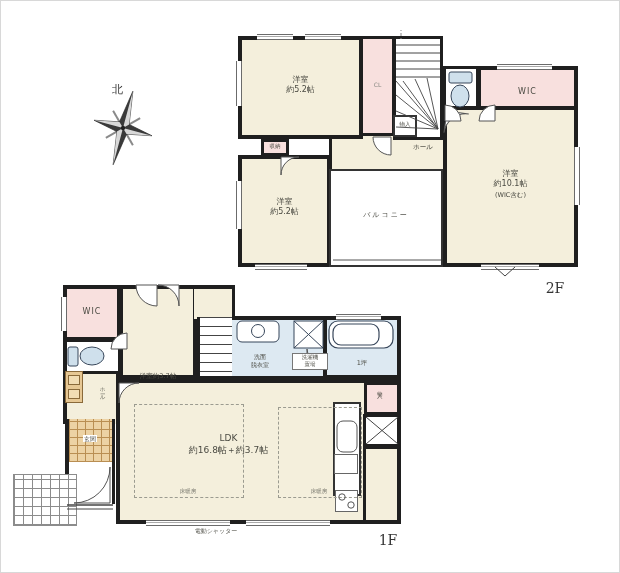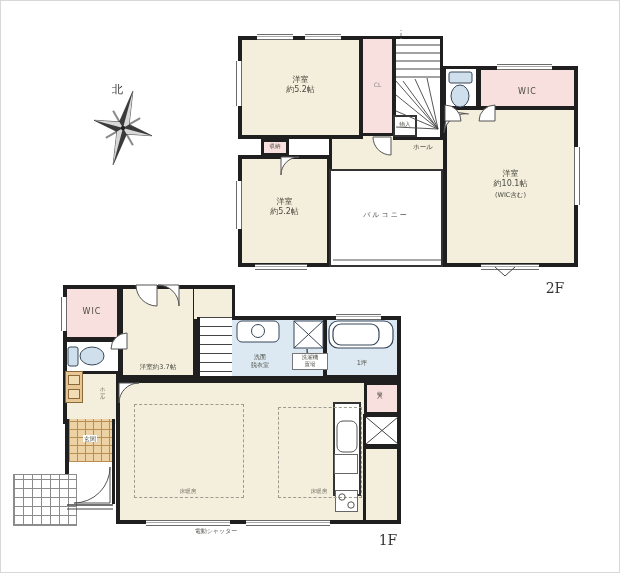--- a/index.html
+++ b/index.html
@@ -211,34 +211,38 @@
         <path d="M113 70 L113 86 A 16 16 0 0 1 97 70 Z" transform="rotate(90 113 78)"></path>
         <path d="M317 78 L317 94 A 16 16 0 0 0 301 78 Z" transform="rotate(180 309 86)"></path>
         <path d="M104 196 L104 232 A 36 36 0 0 0 68 196 Z" transform="rotate(90 86 214)"></path>
       </g>
 
       <line x1="61" y1="234" x2="107" y2="234" stroke="#444" stroke-width="1.5"></line>
       <line x1="61" y1="238" x2="107" y2="238" stroke="#444" stroke-width="1"></line>
     </svg>
 
     <div class="lbl f8" style="left:57px;top:36px;width:58px;letter-spacing:1px;">WIC</div>
-    <div class="lbl f65" style="left:113px;top:92px;width:78px;">
+    <div class="lbl f65" style="left:113px;top:101px;width:78px;">
       <span>洋室</span><span>約3.7帖</span>
     </div>
     <div class="lbl f55 vtext" style="left:93px;top:112px;color:#6a6a60;">ホール</div>
     <div class="lbl f6" style="left:59px;top:164px;width:50px;"><span style="background:#fff;padding:0 1px;">玄関</span></div>
     <div class="lbl f6" style="left:228px;top:82px;width:52px;">
       <span>洗面</span><br>
       <span>脱衣室</span>
     </div>
     <div class="lbl f55" style="left:286px;top:82px;width:34px;border:1px solid #777;background:#fff;line-height:1.35;">
       <span>洗濯機</span><br>
       <span>置場</span>
     </div>
     <div class="lbl f65" style="left:317px;top:88px;width:78px;">1坪</div>
     <div class="lbl f55 vtext" style="left:370px;top:116px;">物入</div>
+    <div class="lbl f9" style="left:140px;top:162px;width:165px;">
+      <span>LDK</span><br>
+      <span>約16.8帖＋約3.7帖</span>
+    </div>
     <div class="lbl f55" style="left:152px;top:217px;width:60px;color:#77776d;">床暖房</div>
     <div class="lbl f55" style="left:283px;top:217px;width:60px;color:#77776d;">床暖房</div>
     <div class="lbl f6" style="left:160px;top:256px;width:100px;color:#55554d;">電動シャッター</div>
     <div class="lbl serif" style="left:360px;top:260px;width:44px;font-size:14px;">1F</div>
   </div>
 
 </div>
 
 </body></html>

